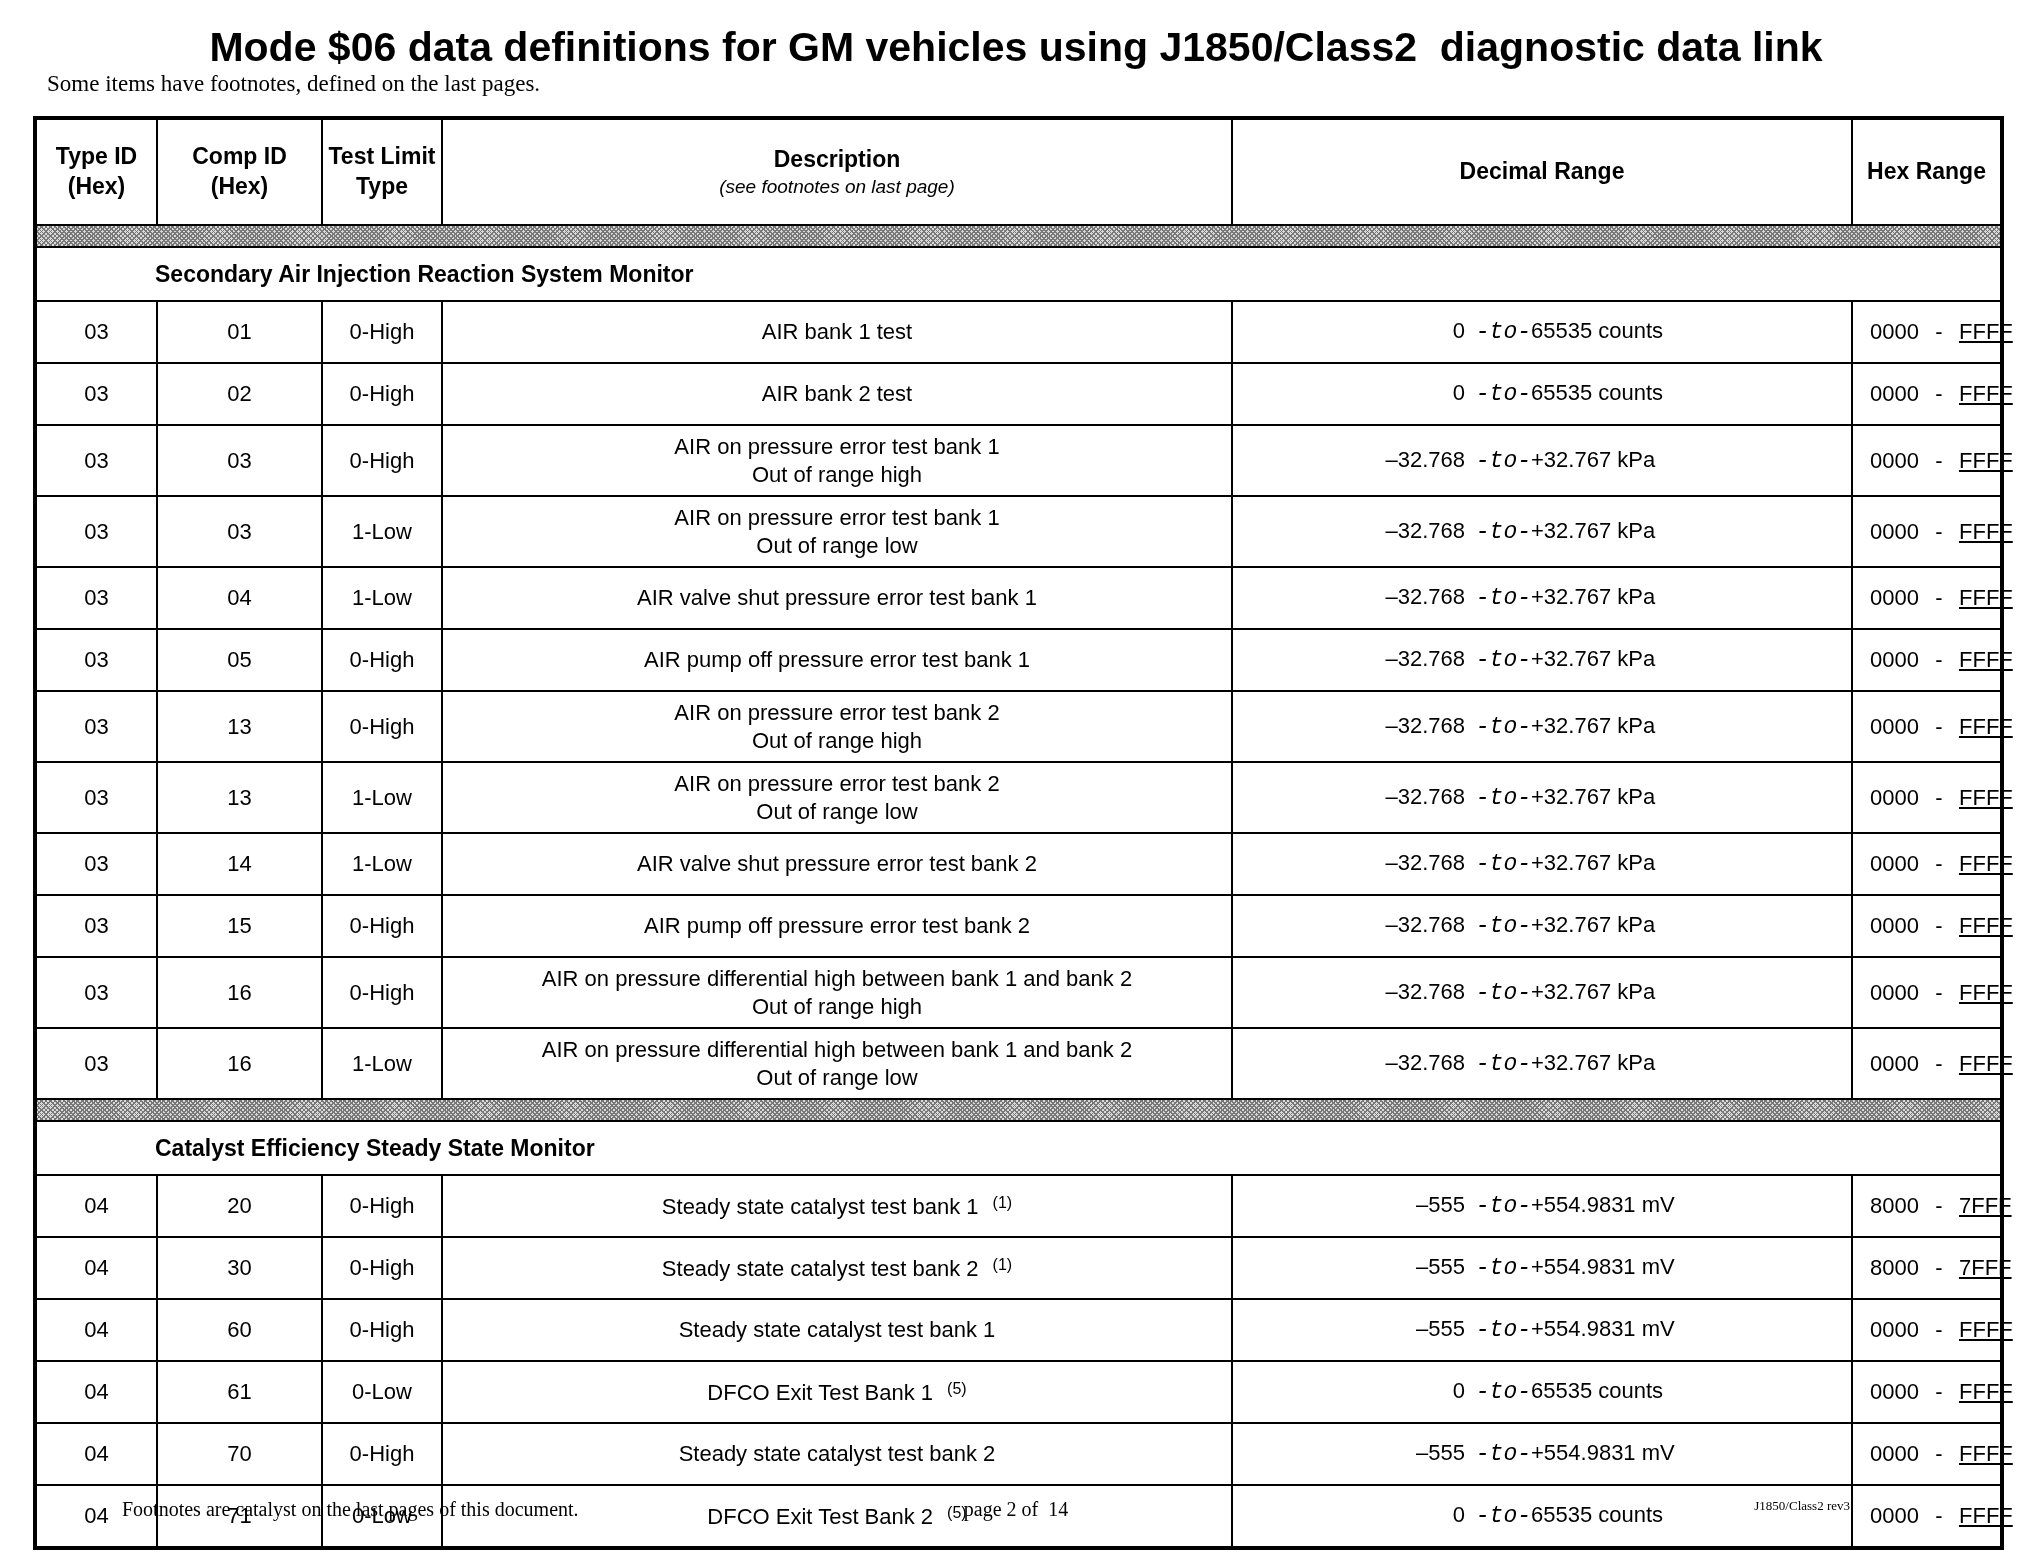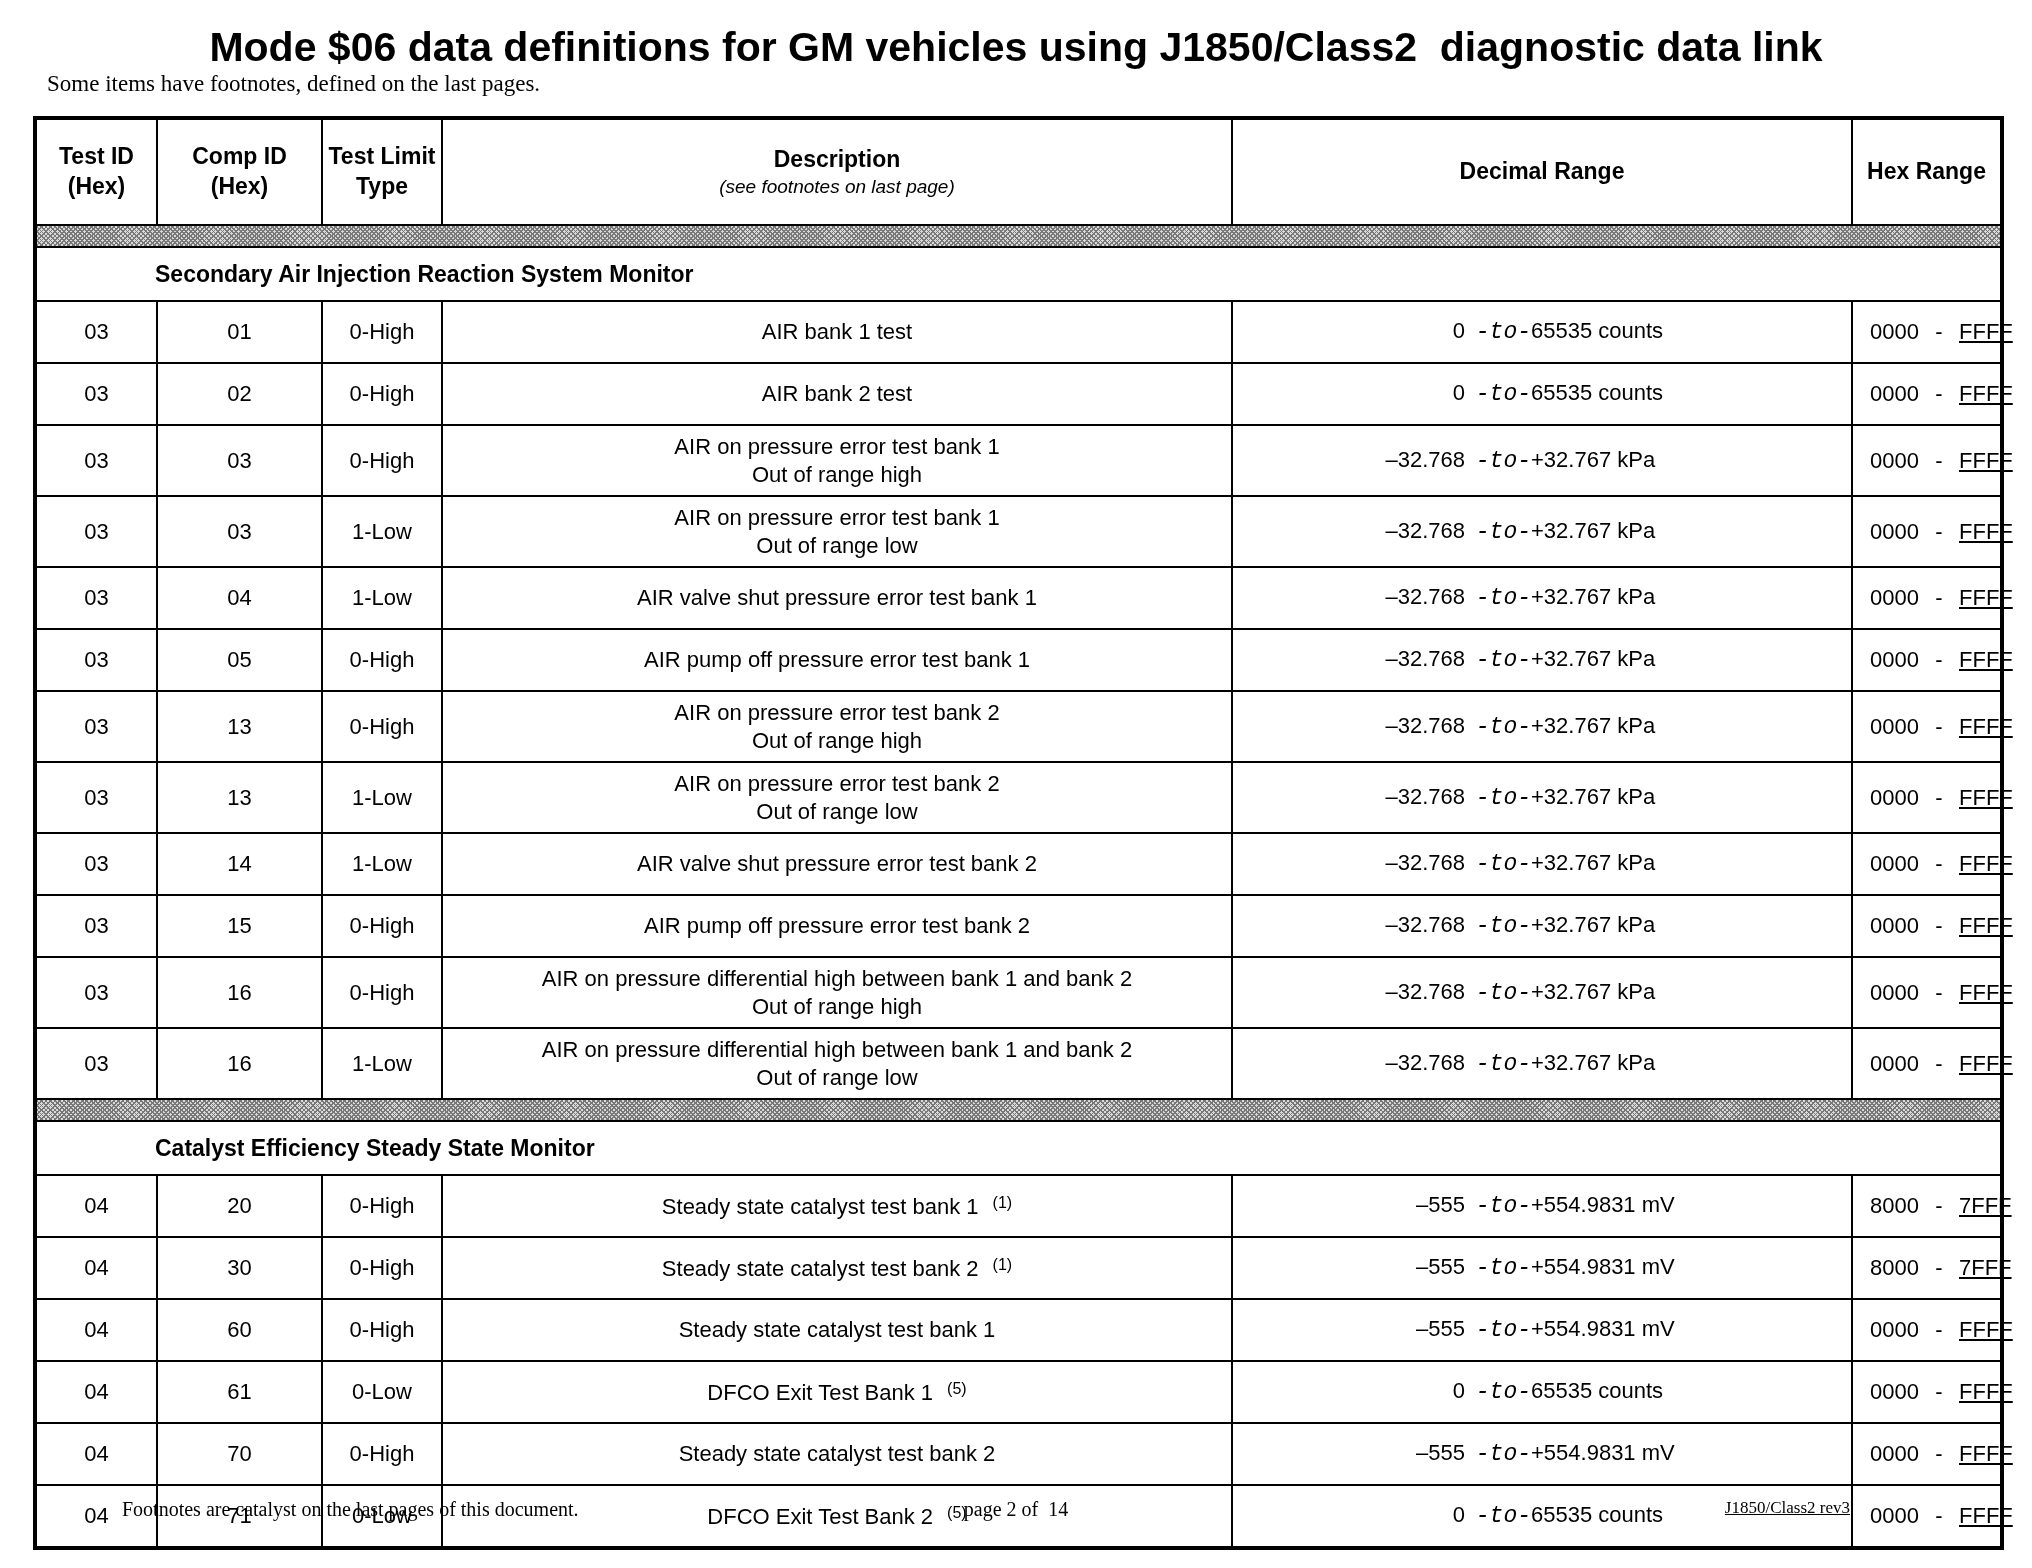--- a/index.html
+++ b/index.html
@@ -56,21 +56,21 @@
   .hexrange { display:inline-flex; align-items:baseline; }
   .hmin { width:62px; text-align:right; }
   .hsep { width:40px; text-align:center; }
   .hmax { width:62px; text-align:left;text-decoration:underline; }
   .footer {
     position:absolute; left:0; right:0; top:1498px; height:34px;
     font-family:"Liberation Serif", serif; font-size:20px;
   }
   .f-left  { position:absolute; left:122px; white-space:pre-wrap; }
   .f-center{ position:absolute; left:50%; transform:translateX(-50%); white-space:pre-wrap; }
-  .f-right { position:absolute; right:182px; font-size:17px;text-decoration:underline; }
+  .f-right { position:absolute; right:182px; font-size:13px; }
 </style>
 </head>
 <body>
 
 <div class="page">
 
   <div class="doc-title">Mode $06 data definitions for GM vehicles using J1850/Class2  diagnostic data link</div>
   <div class="doc-subtitle">Some items have footnotes, defined on the last pages.</div>
 
   <table class="data-table">
@@ -78,21 +78,21 @@
       <col style="width:122px">
       <col style="width:165px">
       <col style="width:120px">
       <col style="width:790px">
       <col style="width:620px">
       <col style="width:150px">
     </colgroup>
     <thead>
       <tr>
         <th>
-          <span>Test ID</span>
+          <span>Type ID</span>
           <span class="hdr-sub">(Hex)</span>
         </th>
         <th>
           <span>Comp ID</span>
           <span class="hdr-sub">(Hex)</span>
         </th>
         <th>
           <span>Test Limit Type</span>
         </th>
         <th>

